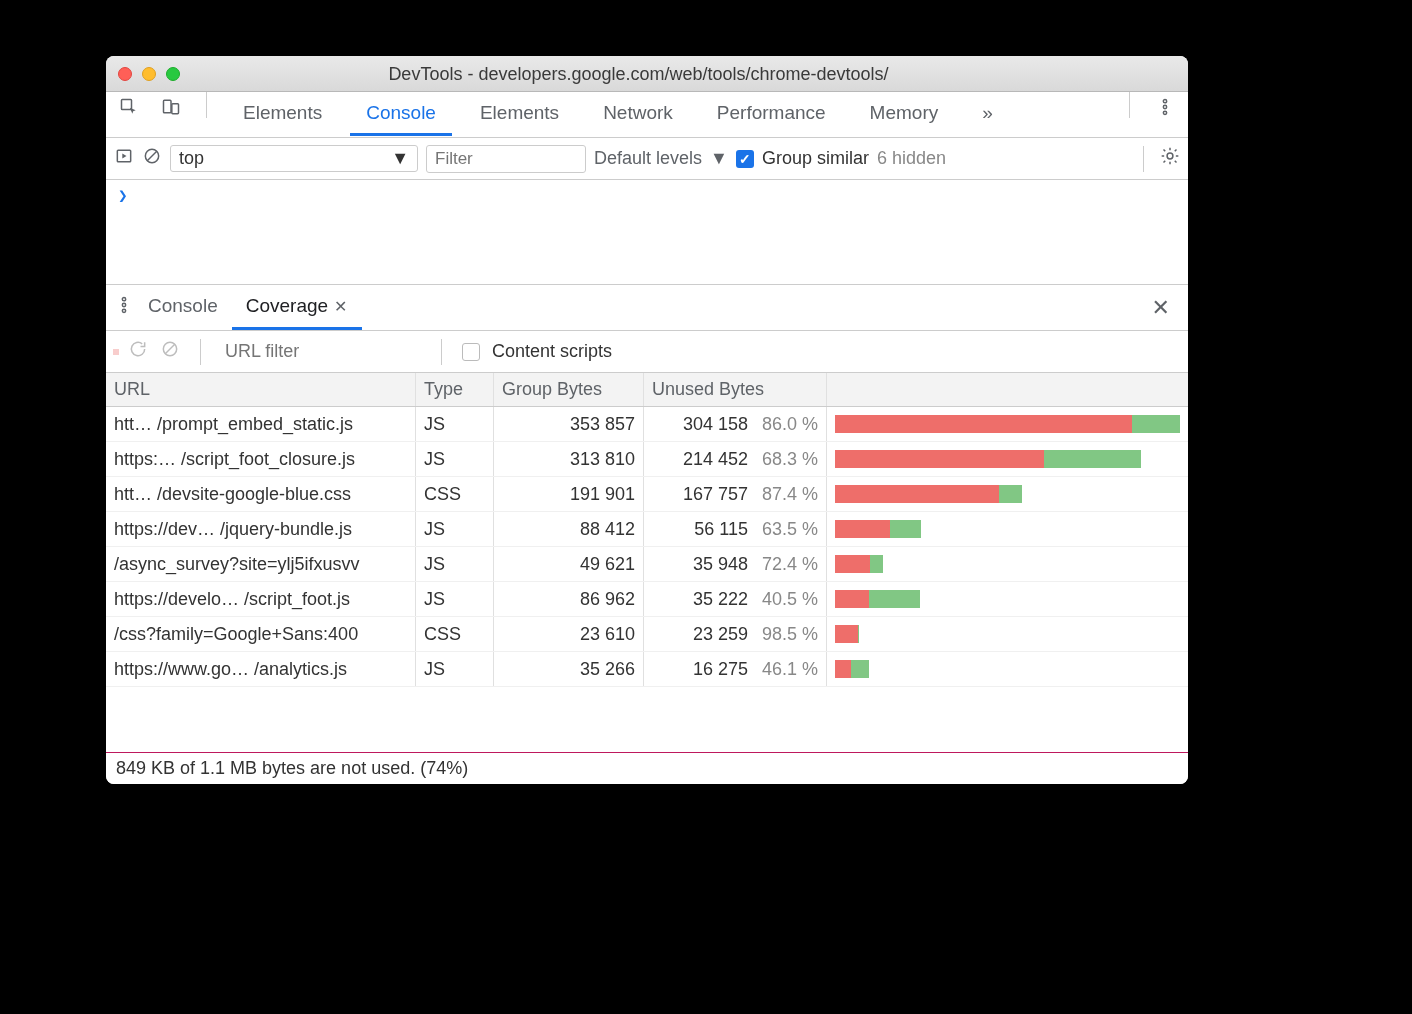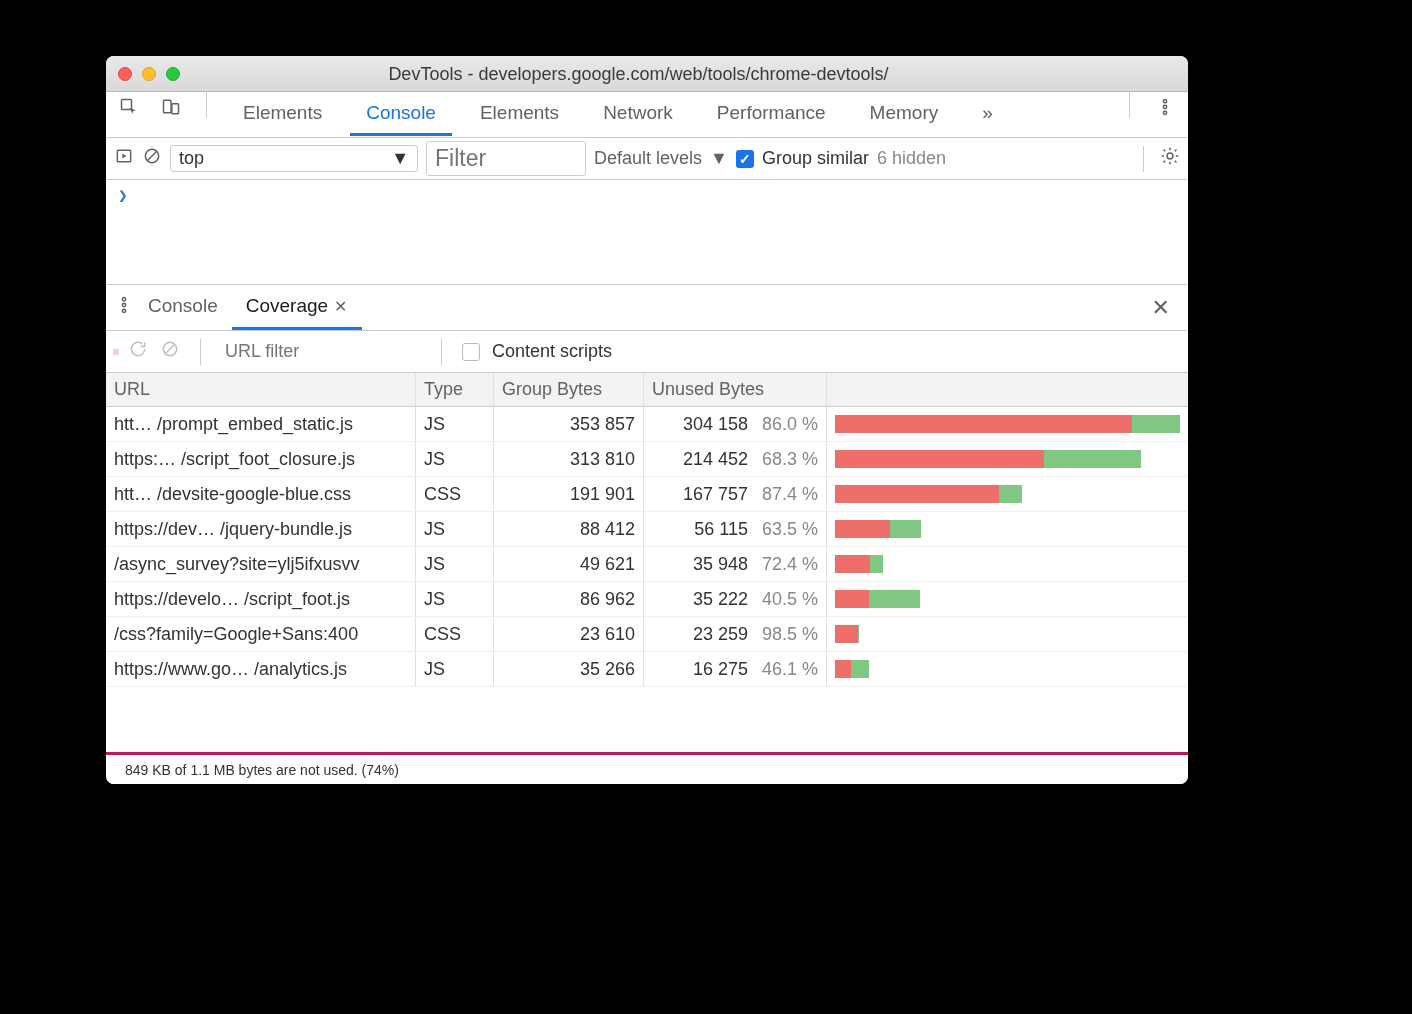--- a/index.html
+++ b/index.html
@@ -79,21 +79,21 @@
     border-radius: 3px;
     width: 248px;
     justify-content: space-between;
     color: #333;
   }
   .console-toolbar input.filter {
     border: 1px solid #ccc;
     border-radius: 3px;
     padding: 3px 8px;
     width: 160px;
-    font-size: 23px;
+    font-size: 17px;
     color: #333;
   }
   .console-toolbar .levels { display: flex; align-items: center; gap:8px; cursor:pointer; }
   .console-toolbar .chk {
     width: 18px; height: 18px; border-radius: 3px;
     background: #1a73e8;
     display: inline-flex; align-items: center; justify-content: center;
     color: #fff; font-size: 14px; font-weight: bold;
   }
   .console-toolbar .hidden-count { color: #888; }
@@ -186,24 +186,24 @@
   .bar-track {
     height: 18px;
     display: flex;
     width: 100%;
   }
   .bar-unused { background: #ee6e6a; height:100%; }
   .bar-used { background: #81c784; height:100%; }
   
   .statusbar {
     height: 32px;
-    border-top: 3px solid #be185d;
-    display: flex; align-items: center;
-    padding: 0 19px;
-    font-size: 14px;
+    border-top: 1px solid #be185d;
+    display: flex; align-items: center;
+    padding: 0 10px;
+    font-size: 18px;
     color: #333;
     background:#fff;
   }
   svg.i { width:20px; height:20px; stroke:#5f6368; stroke-width:1.8; fill:none; }
 </style>
 </head>
 <body>
 
 <div class="window">
 

